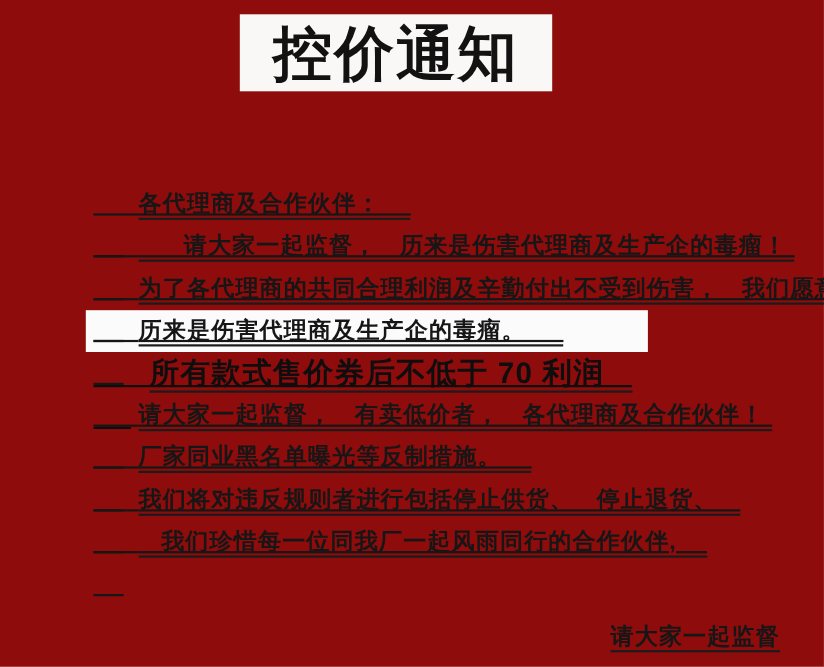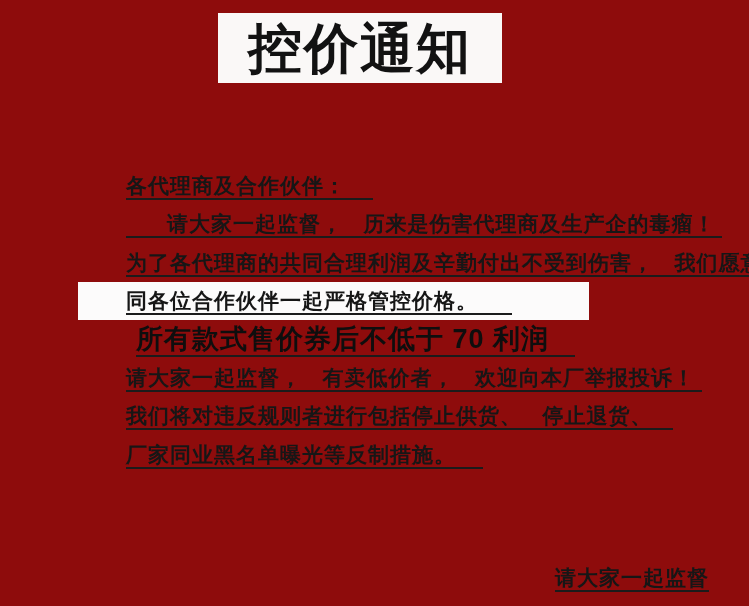--- a/index.html
+++ b/index.html
@@ -35,20 +35,21 @@
     left: 85px;
     top: 128px;
     width: 640px;
   }
   .line {
     font-size: 21px;
     letter-spacing: 1px;
     line-height: 38.5px;
     white-space: pre;
     height: 38.5px;
+    text-decoration: underline;
   }
   .ul {
     border-bottom: 2px solid #1b1b1b;
     padding-bottom: 1px;
     white-space: pre;
   }
   .line-hl {
     width: fit-content;
     background: #FCFBFB;
     margin-left: -7px;
@@ -81,33 +82,36 @@
     <div class="line">
       <span class="ul">各代理商及合作伙伴：    </span>
     </div>
     <div class="line">
       <span class="ul">      请大家一起监督，   历来是伤害代理商及生产企的毒瘤！ </span>
     </div>
     <div class="line">
       <span class="ul">为了各代理商的共同合理利润及辛勤付出不受到伤害，   我们愿意 </span>
     </div>
     <div class="line">
-      <span class="ul">同各位合作伙伴一起严格管控价格。     </span>
+      <span class="ul">历来是伤害代理商及生产企的毒瘤。     </span>
     </div>
     <div class="line line-hl">
       <span class="ul">所有款式售价券后不低于 70 利润   </span>
     </div>
     <div class="line">
-      <span class="ul">请大家一起监督，   有卖低价者，   欢迎向本厂举报投诉！ </span>
+      <span class="ul">请大家一起监督，   有卖低价者，   各代理商及合作伙伴！ </span>
+    </div>
+    <div class="line">
+      <span class="ul">厂家同业黑名单曝光等反制措施。    </span>
     </div>
     <div class="line">
       <span class="ul">我们将对违反规则者进行包括停止供货、   停止退货、   </span>
     </div>
     <div class="line">
-      <span class="ul">厂家同业黑名单曝光等反制措施。    </span>
+      <span class="ul">   我们珍惜每一位同我厂一起风雨同行的合作伙伴,    </span>
     </div>
   </div>
 
   <div class="signature">
     <span class="ul">请大家一起监督</span>
   </div>
 
 </div>
 
 </body></html>

